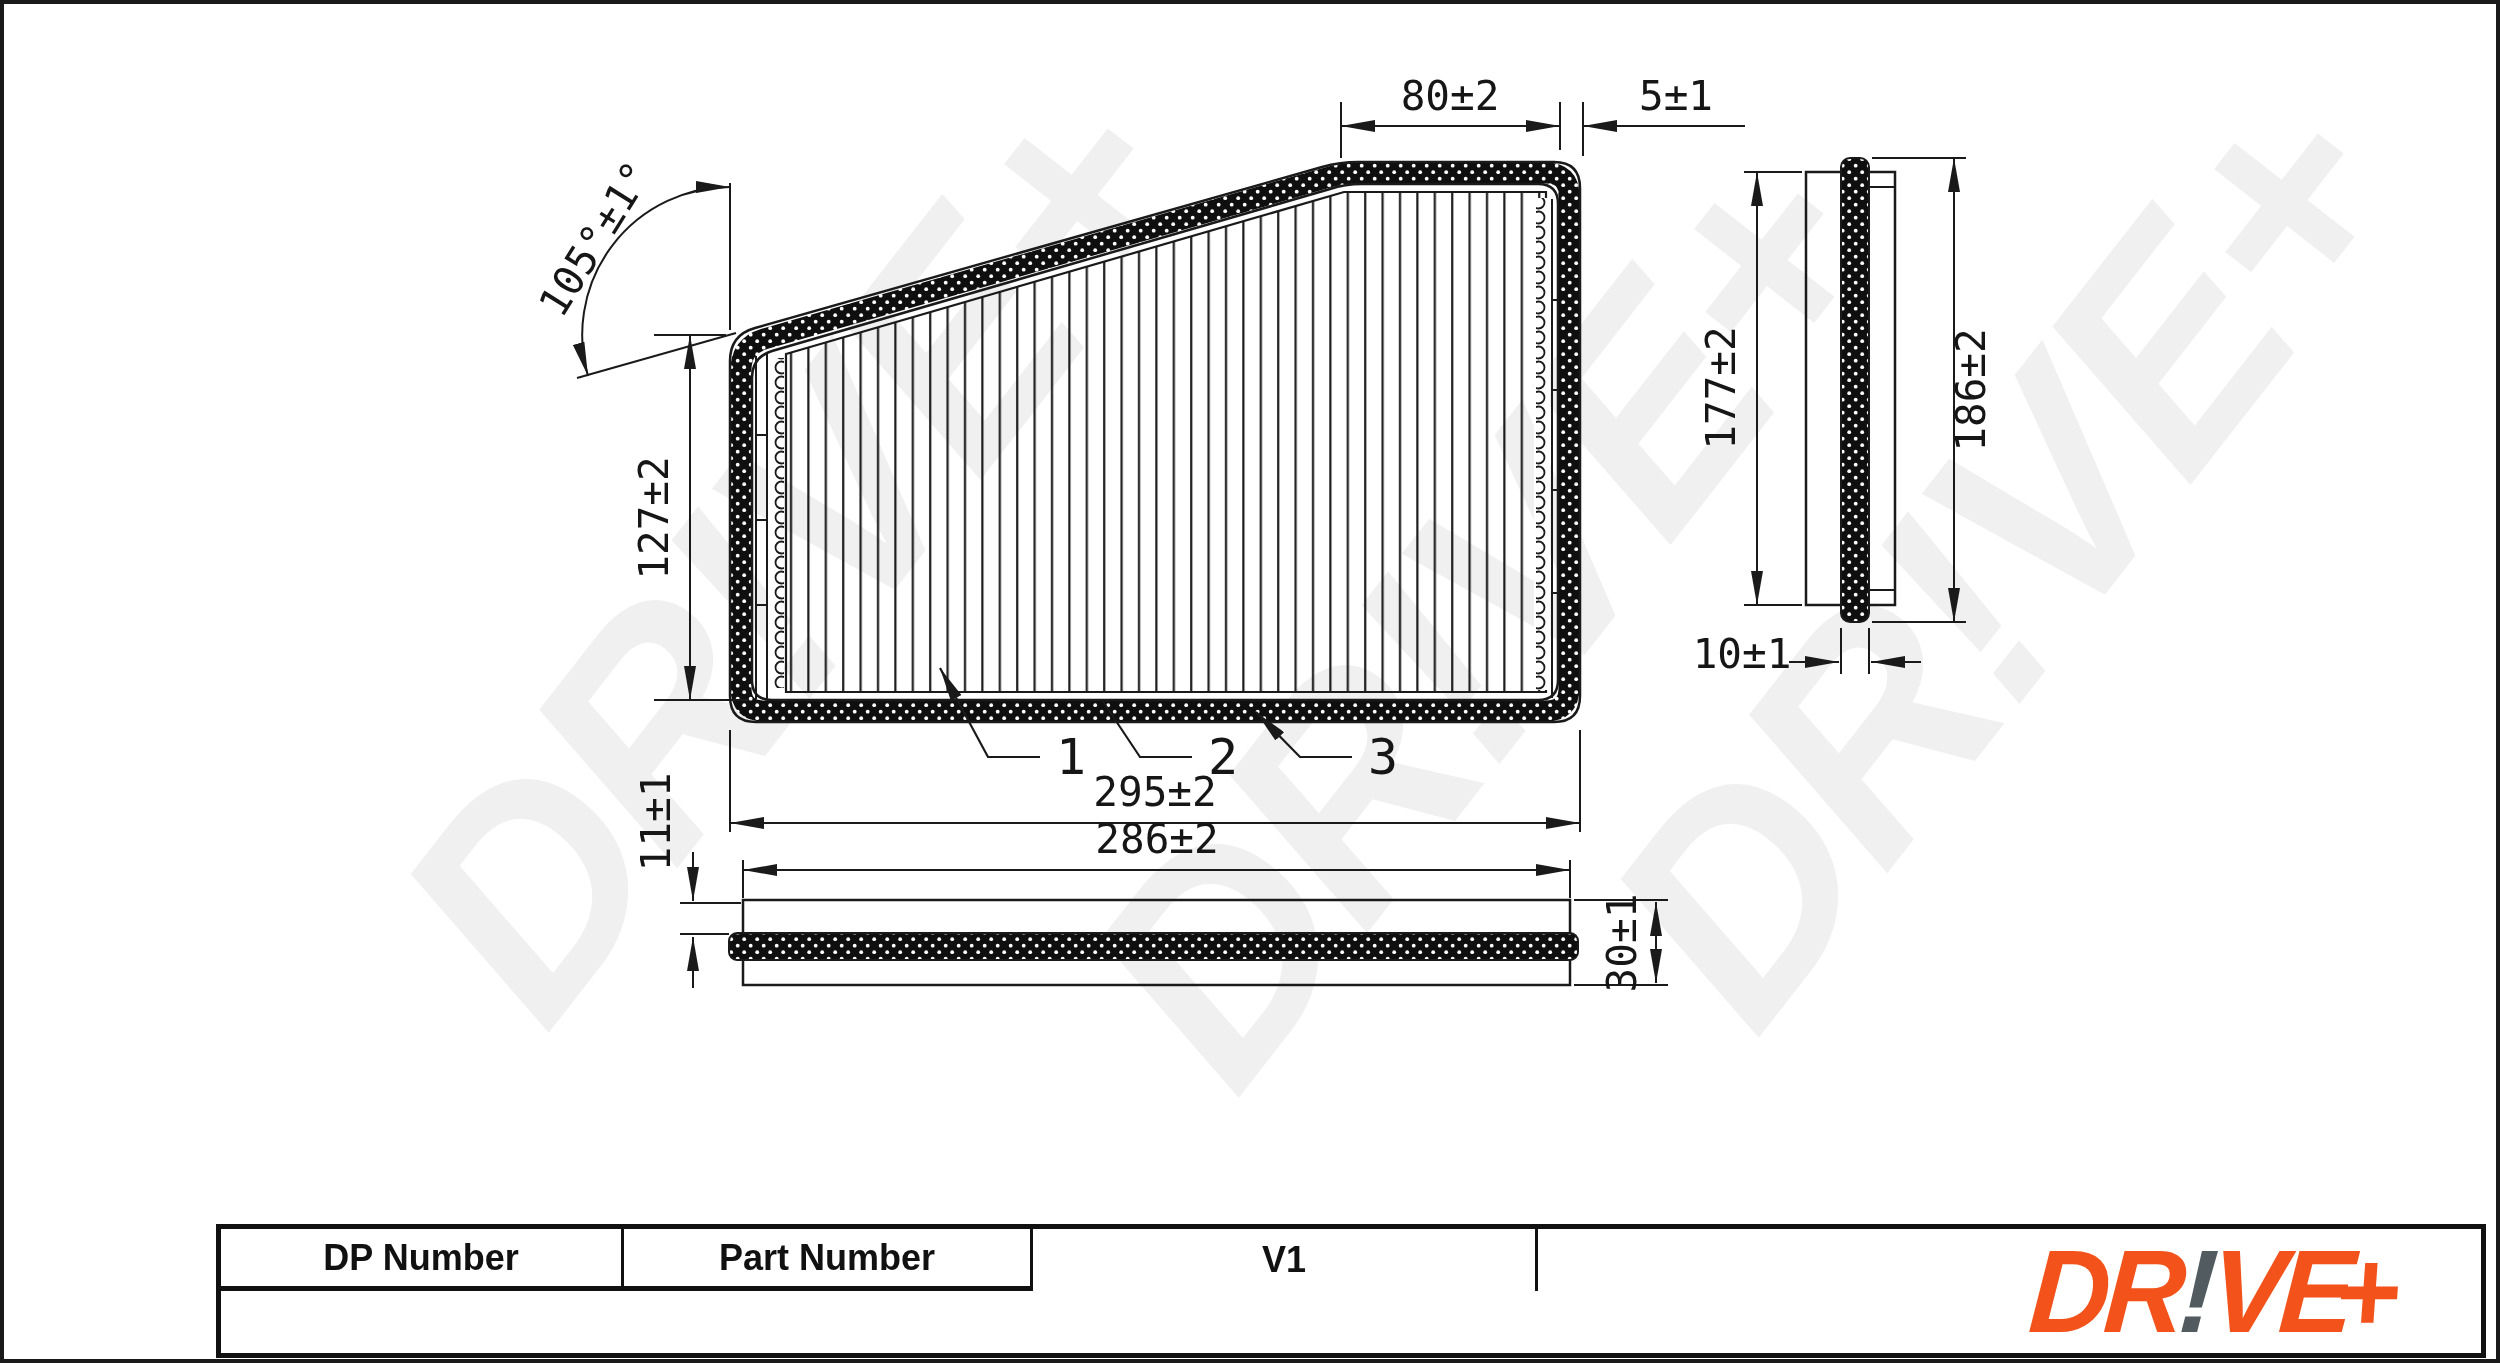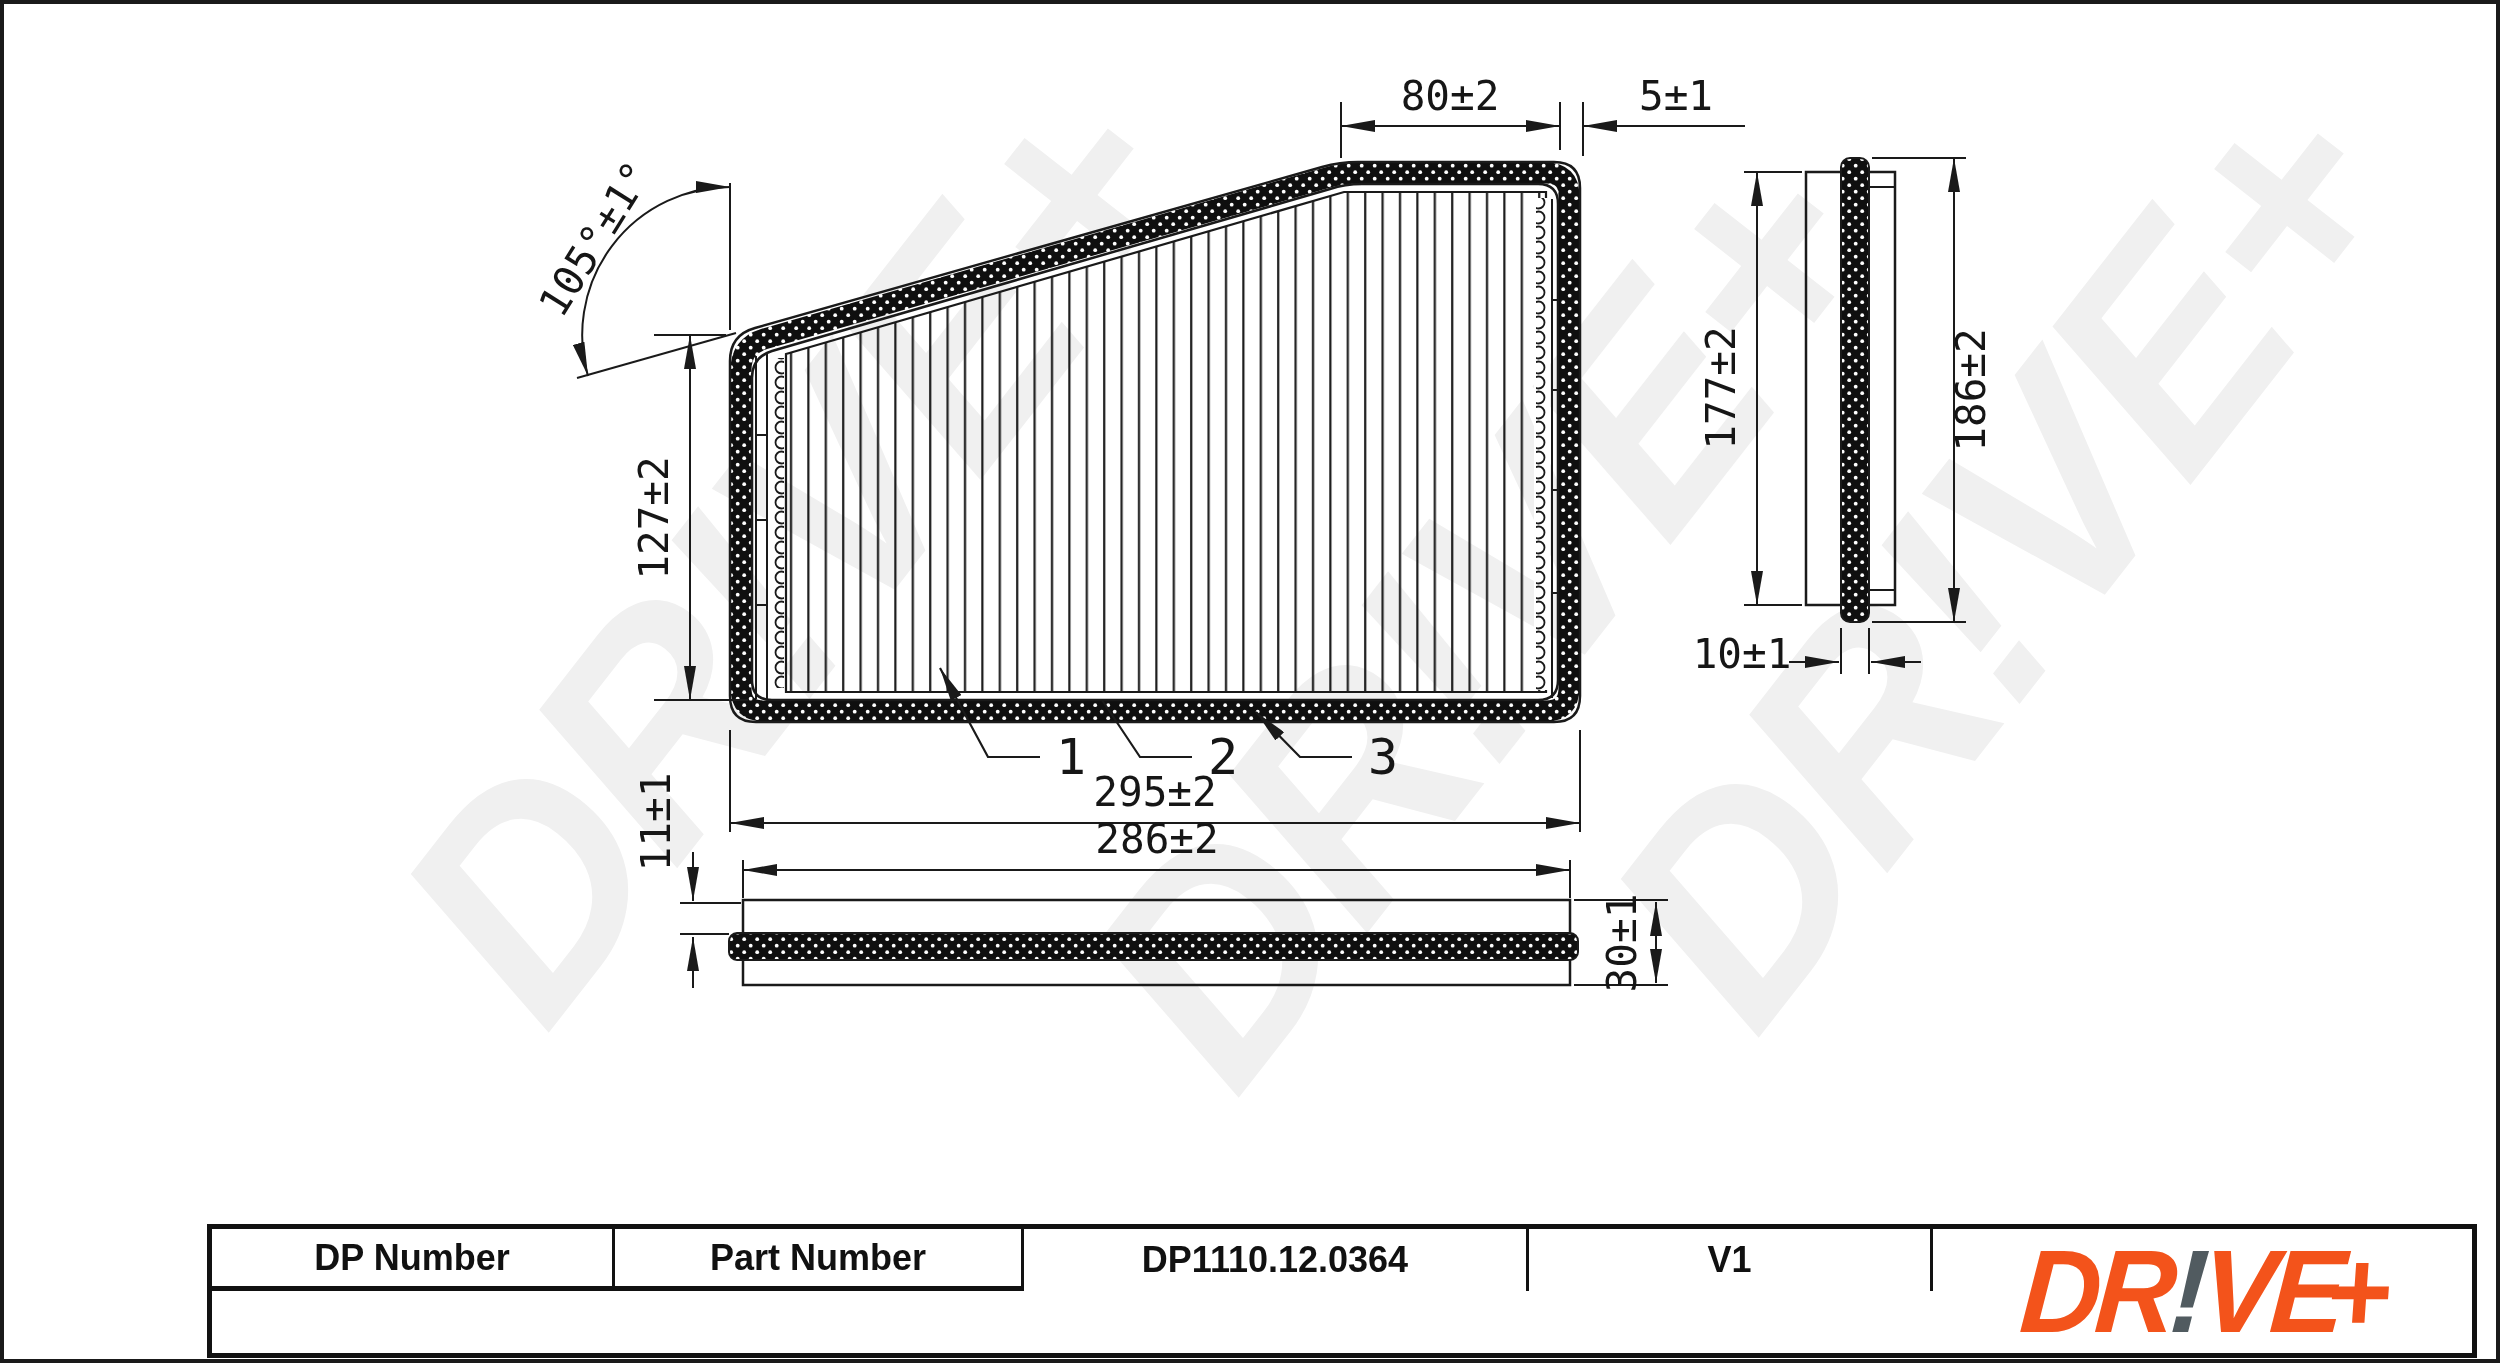--- a/index.html
+++ b/index.html
@@ -25,21 +25,21 @@
   .dimtext{
     font-family:"DejaVu Sans Mono", monospace;
     font-size:41px; fill:#161616;
   }
   .lbltext{
     font-family:"DejaVu Sans Mono", monospace;
     font-size:50px; fill:#161616;
   }
   
   .tb{
-    position:absolute; left:207px; top:1224px; width:2270px; height:134px;
+    position:absolute; left:216px; top:1224px; width:2270px; height:134px;
     border:5px solid #111; box-sizing:border-box; background:transparent;
     display:grid;
     grid-template-columns:403px 409px 505px 404px 1fr;
     grid-template-rows:1fr 1fr;
     z-index:3;
     text-align:right;
   }
   .tb .c{
     border-right:3px solid #111;
     display:flex; align-items:center; justify-content:center;
@@ -219,18 +219,17 @@
       <text class="lbltext" x="1368" y="774" stroke="none" fill="#161616">3</text>
     </g>
   </svg>
 
   <div class="tb">
     <div class="c hd">DP Number</div>
     <div class="c hd">Part Number</div>
     <div class="logo-cell">
       <div class="logo"><span class="o">DR</span><span class="g">!</span><span class="o">VE</span><span class="o plus">+</span></div>
     </div>
-    <div class="c">DP1110.12.0364</div>
     <div class="c">V1</div>
   </div>
 
   <div class="page-frame"></div>
 </div>
 
 </body></html>

